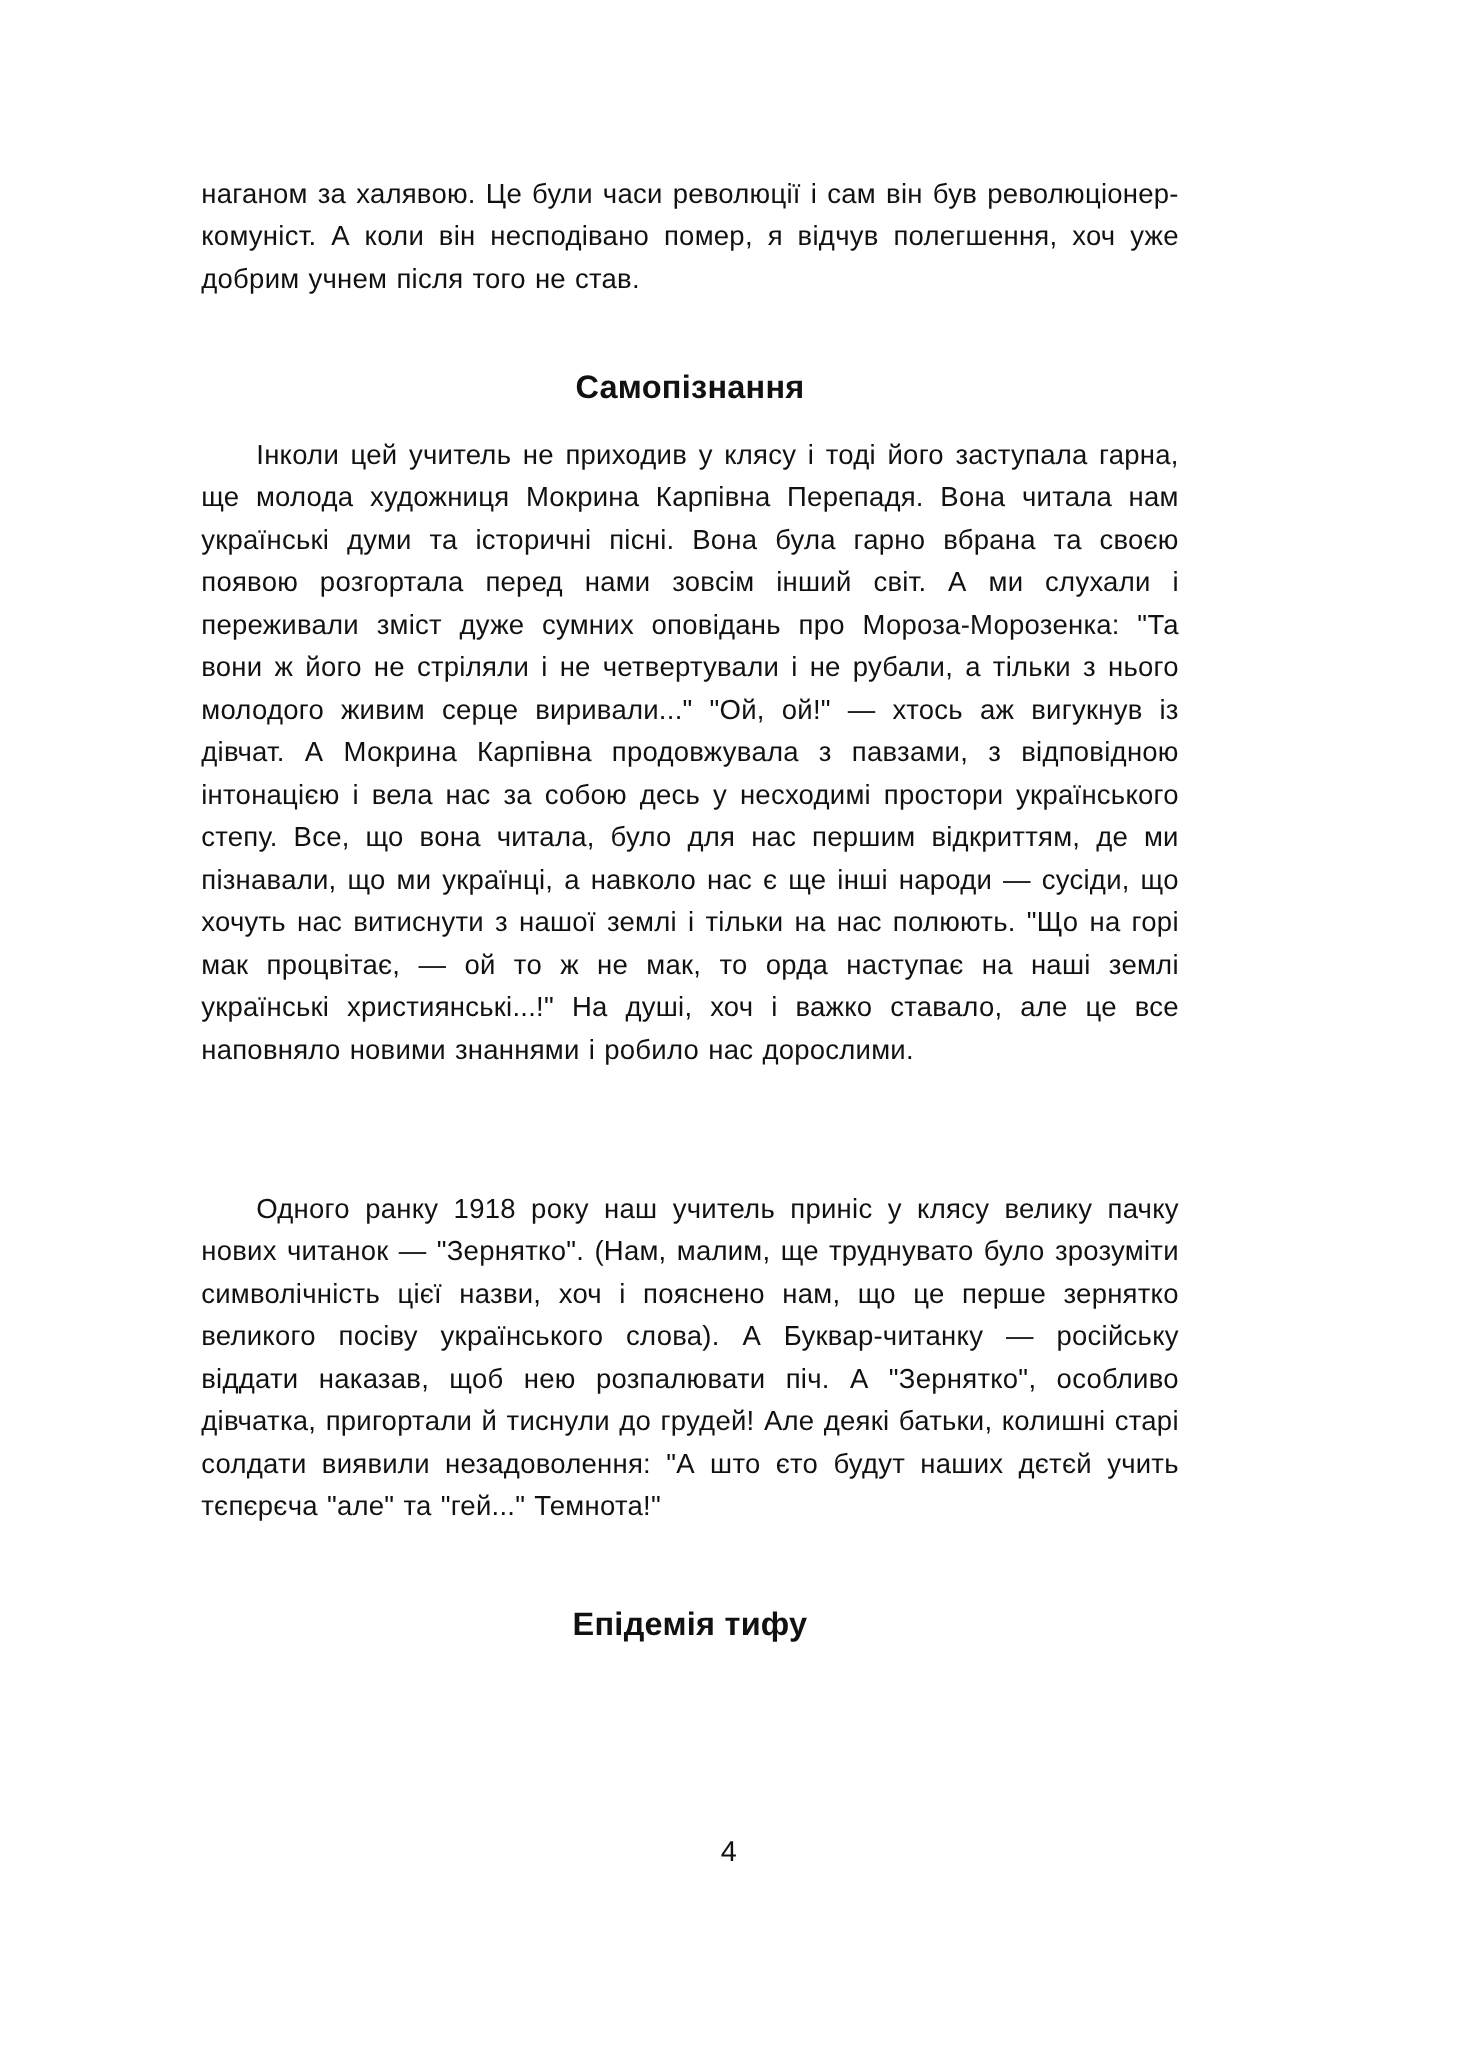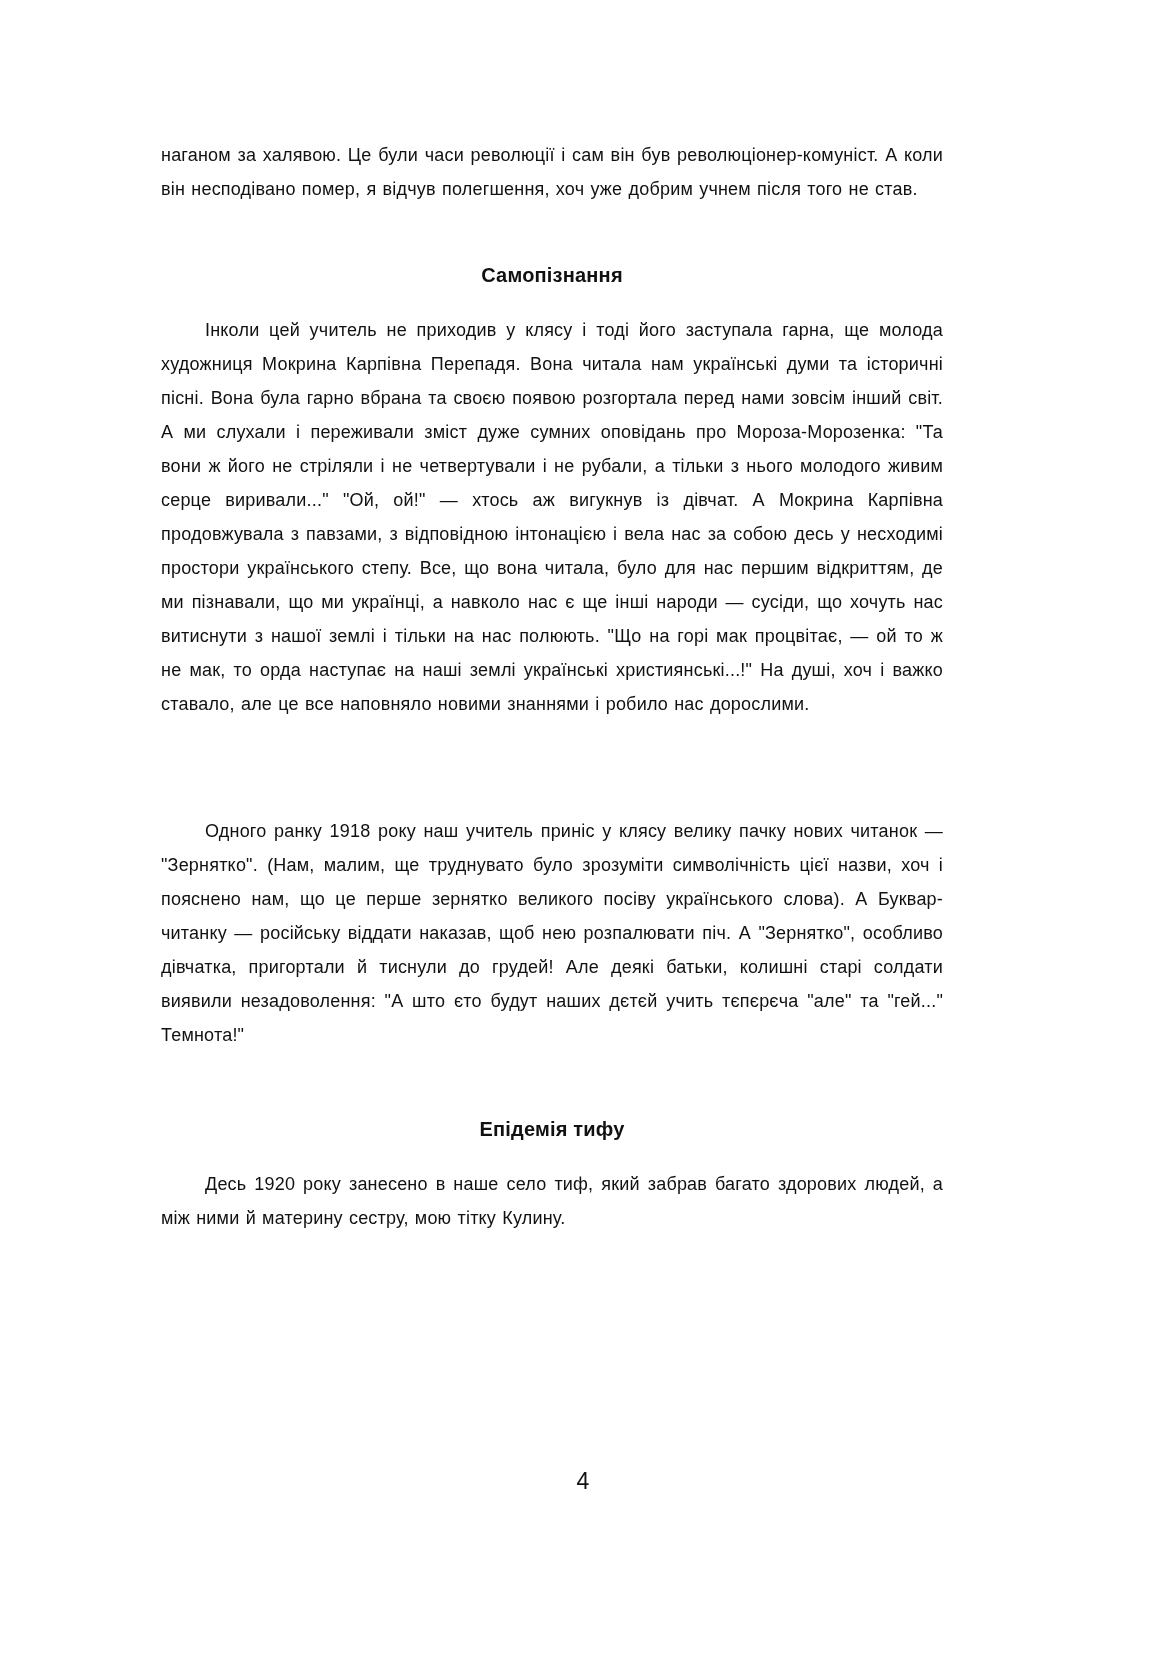--- a/index.html
+++ b/index.html
@@ -19,33 +19,33 @@
     overflow: hidden;
   }
   .text-block {
     position: absolute;
     left: 161px;
     top: 138px;
     width: 782px;
   }
   .body-para {
     margin: 0;
-    font-size: 18px;
+    font-size: 22px;
     line-height: 34px;
     text-align: justify;
     text-indent: 44px;
     letter-spacing: 0.2px;
     word-spacing: 1px;
   }
   .body-para.no-indent {
     text-indent: 0;
   }
   .section-heading {
     margin: 0;
-    font-size: 20px;
+    font-size: 26px;
     line-height: 34px;
     font-weight: bold;
     text-align: center;
     letter-spacing: 0.2px;
   }
   .gap-after-intro   { height: 52px; }
   .gap-after-heading { height: 21px; }
   .gap-section-2     { height: 72px; }
   .gap-section-3     { height: 60px; }
   .page-number {
@@ -80,19 +80,18 @@
     <div>
       <div class="gap-after-heading"></div>
       <p class="body-para">Одного ранку 1918 року наш учитель приніс у клясу велику пачку нових читанок — "Зернятко". (Нам, малим, ще труднувато було зрозуміти символічність цієї назви, хоч і пояснено нам, що це перше зернятко великого посіву українського слова). А Буквар-читанку — російську віддати наказав, щоб нею розпалювати піч. А "Зернятко", особливо дівчатка, пригортали й тиснули до грудей! Але деякі батьки, колишні старі солдати виявили незадоволення: "А што єто будут наших дєтєй учить тєпєрєча "але" та "гей..." Темнота!"</p>
     </div>
 
     <div class="gap-section-3"></div>
 
     <div>
       <h2 class="section-heading">Епідемія тифу</h2>
       <div class="gap-after-heading"></div>
-      <p class="body-para">Десь 1920 року занесено в наше село тиф, який забрав багато здорових людей, а між ними й материну сестру, мою тітку Кулину.</p>
     </div>
 
   </div>
 
   <div class="page-number">4</div>
 </div>
 
 </body></html>

